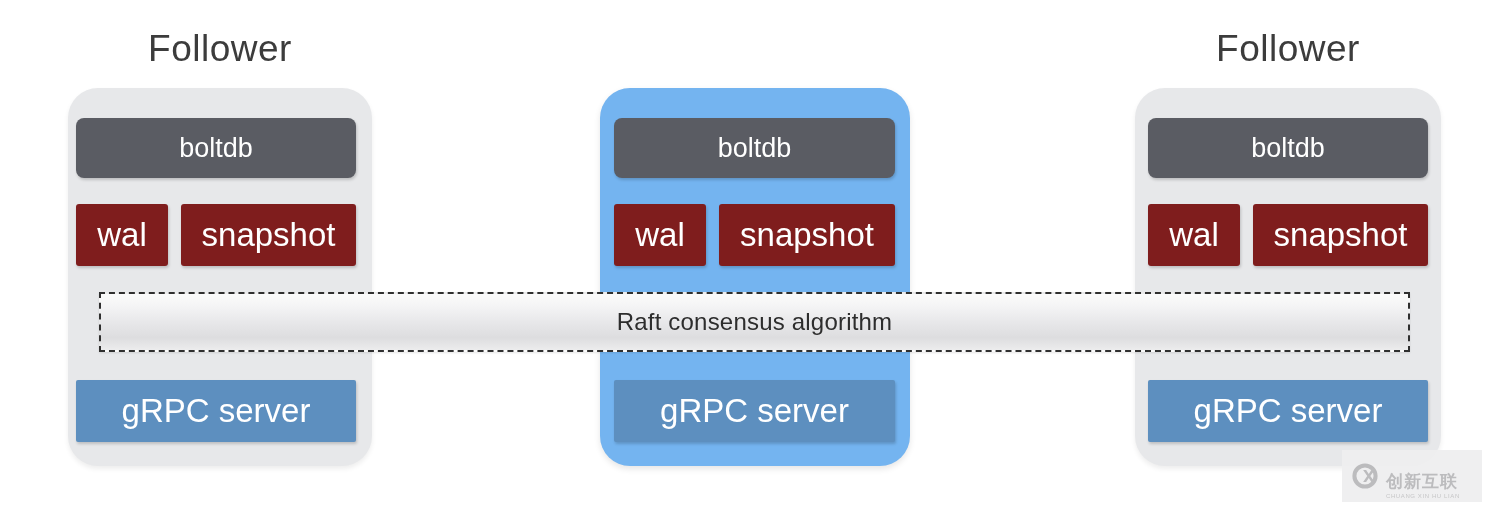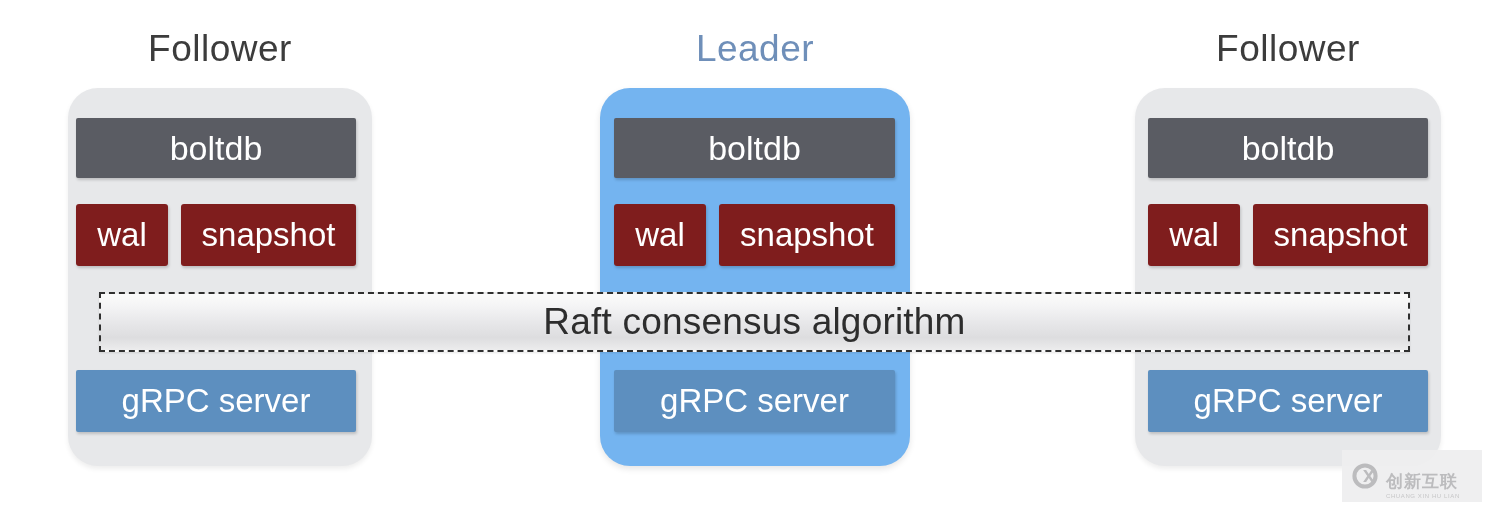--- a/index.html
+++ b/index.html
@@ -55,37 +55,37 @@
     display: flex;
     align-items: center;
     justify-content: center;
     color: #ffffff;
     font-weight: 400;
     white-space: nowrap;
     box-shadow: 1px 2px 3px rgba(0,0,0,0.18);
   }
   .box-boltdb {
     background: #5a5c63;
-    font-size: 34px;
+    font-size: 27px;
     height: 60px;
     top: 30px;
-    border-radius: 2px;
+    border-radius: 8px;
   }
   .box-store {
     background: #7f1d1d;
     font-size: 33px;
     height: 62px;
     top: 116px;
     border-radius: 3px;
   }
   .box-grpc {
     background: #5d8fbf;
     font-size: 33px;
     height: 62px;
-    top: 282px;
+    top: 292px;
     border-radius: 2px;
   }
 
   
   #raft-bar {
     position: absolute;
     left: 99px;
     top: 292px;
     width: 1311px;
     height: 60px;
@@ -97,21 +97,21 @@
         #e7e7e9 52%,
         #dddddf 78%,
         #ececed 100%);
     display: flex;
     align-items: center;
     justify-content: center;
     z-index: 20;
     box-shadow: 0 1px 2px rgba(0,0,0,0.10);
   }
   #raft-bar .raft-label {
-    font-size: 37px;
+    font-size: 24px;
     color: #2d2d2d;
     letter-spacing: 0.2px;
     white-space: nowrap;
   }
 
   
   #watermark {
     position: absolute;
     right: 6px;
     bottom: 4px;
@@ -157,21 +157,20 @@
 
   <div class="node-title" style="left:68px; width:304px;">Follower</div>
 
   <div class="node-panel" style="left:68px; width:304px;">
     <div class="box box-boltdb" style="left:8px; width:280px;">boltdb</div>
     <div class="box box-store" style="left:8px; width:92px;">wal</div>
     <div class="box box-store" style="left:113px; width:175px;">snapshot</div>
     <div class="box box-grpc" style="left:8px; width:280px;">gRPC server</div>
   </div>
 
-  <div class="node-title leader-title" style="left:600px; width:310px;">Leader</div>
 
   <div class="node-panel leader-panel" style="left:600px; width:310px;">
     <div class="box box-boltdb" style="left:14px; width:281px;">boltdb</div>
     <div class="box box-store" style="left:14px; width:92px;">wal</div>
     <div class="box box-store" style="left:119px; width:176px;">snapshot</div>
     <div class="box box-grpc" style="left:14px; width:281px;">gRPC server</div>
   </div>
 
   <div class="node-title" style="left:1135px; width:306px;">Follower</div>
 

